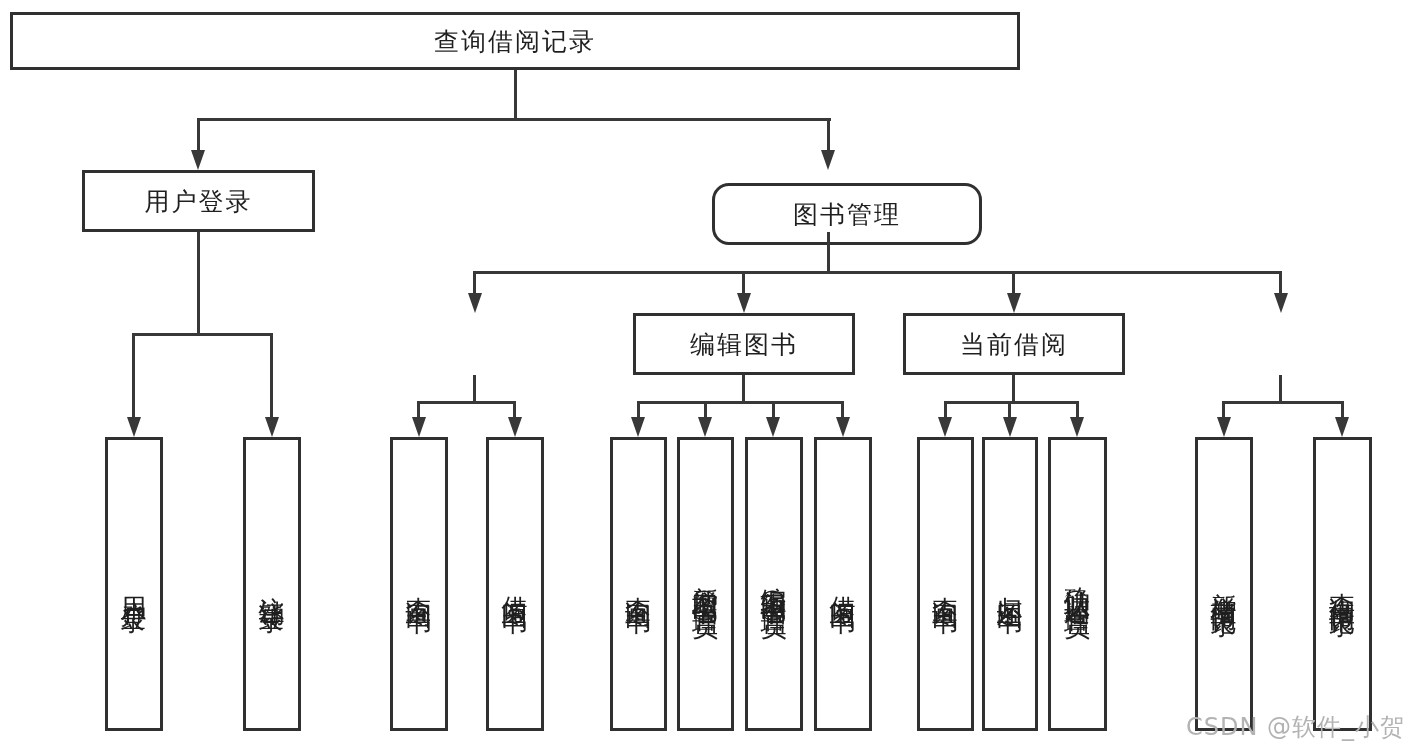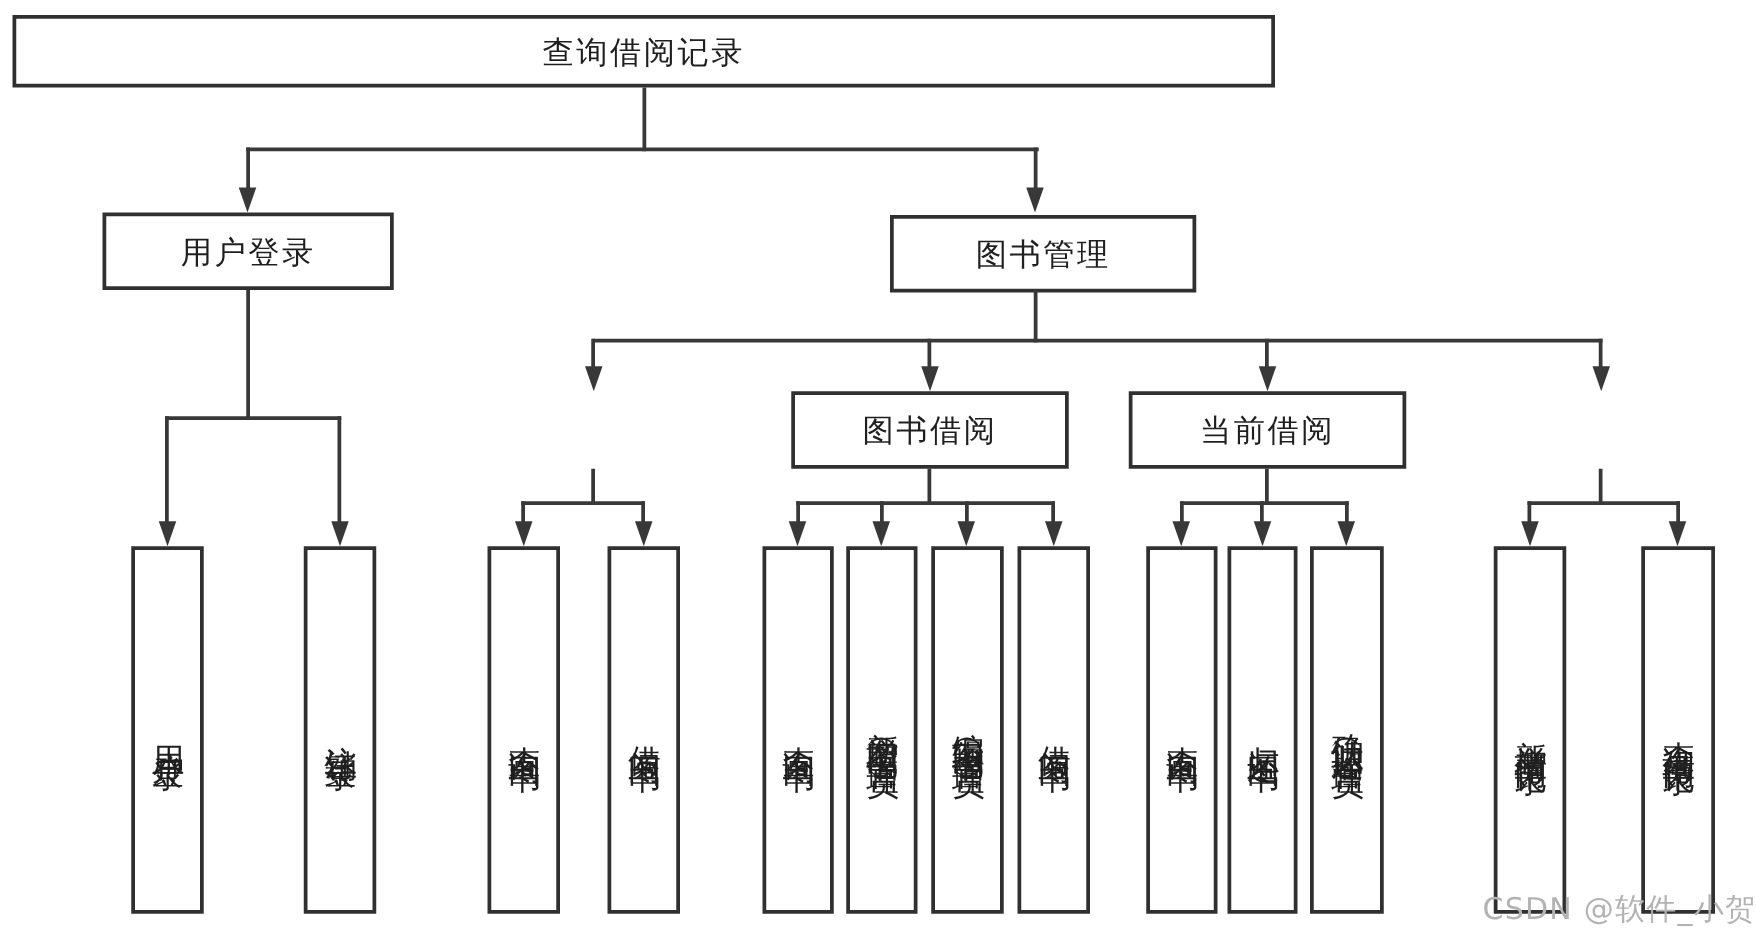--- a/index.html
+++ b/index.html
@@ -62,21 +62,21 @@
   <div class="vline" style="left:514px;top:70px;height:51px;"></div>
   <div class="hline" style="left:197px;top:118px;width:634px;"></div>
   <div class="vline" style="left:197px;top:118px;height:34px;"></div>
   <div class="arrow" style="left:191px;top:150px;"></div>
   <div class="vline" style="left:827px;top:118px;height:34px;"></div>
   <div class="arrow" style="left:821px;top:150px;"></div>
 
   <div class="box" style="left:82px;top:170px;width:233px;height:62px;">
     <span>用户登录</span>
   </div>
-  <div class="box" style="left:712px;top:172px;width:245px;height:62px;">
+  <div class="box" style="left:712px;top:183px;width:270px;height:62px;border-radius:17px;">
     <span>图书管理</span>
   </div>
 
   <div class="vline" style="left:197px;top:232px;height:104px;"></div>
   <div class="hline" style="left:132px;top:333px;width:141px;"></div>
   <div class="vline" style="left:132px;top:333px;height:86px;"></div>
   <div class="arrow" style="left:127px;top:417px;"></div>
   <div class="vline" style="left:270px;top:333px;height:86px;"></div>
   <div class="arrow" style="left:265px;top:417px;"></div>
 
@@ -85,21 +85,21 @@
   <div class="vline" style="left:473px;top:271px;height:24px;"></div>
   <div class="arrow" style="left:468px;top:293px;"></div>
   <div class="vline" style="left:742px;top:271px;height:24px;"></div>
   <div class="arrow" style="left:737px;top:293px;"></div>
   <div class="vline" style="left:1012px;top:271px;height:24px;"></div>
   <div class="arrow" style="left:1007px;top:293px;"></div>
   <div class="vline" style="left:1279px;top:271px;height:24px;"></div>
   <div class="arrow" style="left:1274px;top:293px;"></div>
 
   <div class="box" style="left:633px;top:313px;width:222px;height:62px;">
-    <span>图书借阅</span>
+    <span>编辑图书</span>
   </div>
   <div class="box" style="left:903px;top:313px;width:222px;height:62px;">
     <span>当前借阅</span>
   </div>
 
   <div class="vline" style="left:473px;top:375px;height:29px;"></div>
   <div class="hline" style="left:417px;top:401px;width:99px;"></div>
   <div class="vline" style="left:417px;top:401px;height:18px;"></div>
   <div class="arrow" style="left:412px;top:417px;"></div>
   <div class="vline" style="left:513px;top:401px;height:18px;"></div>

